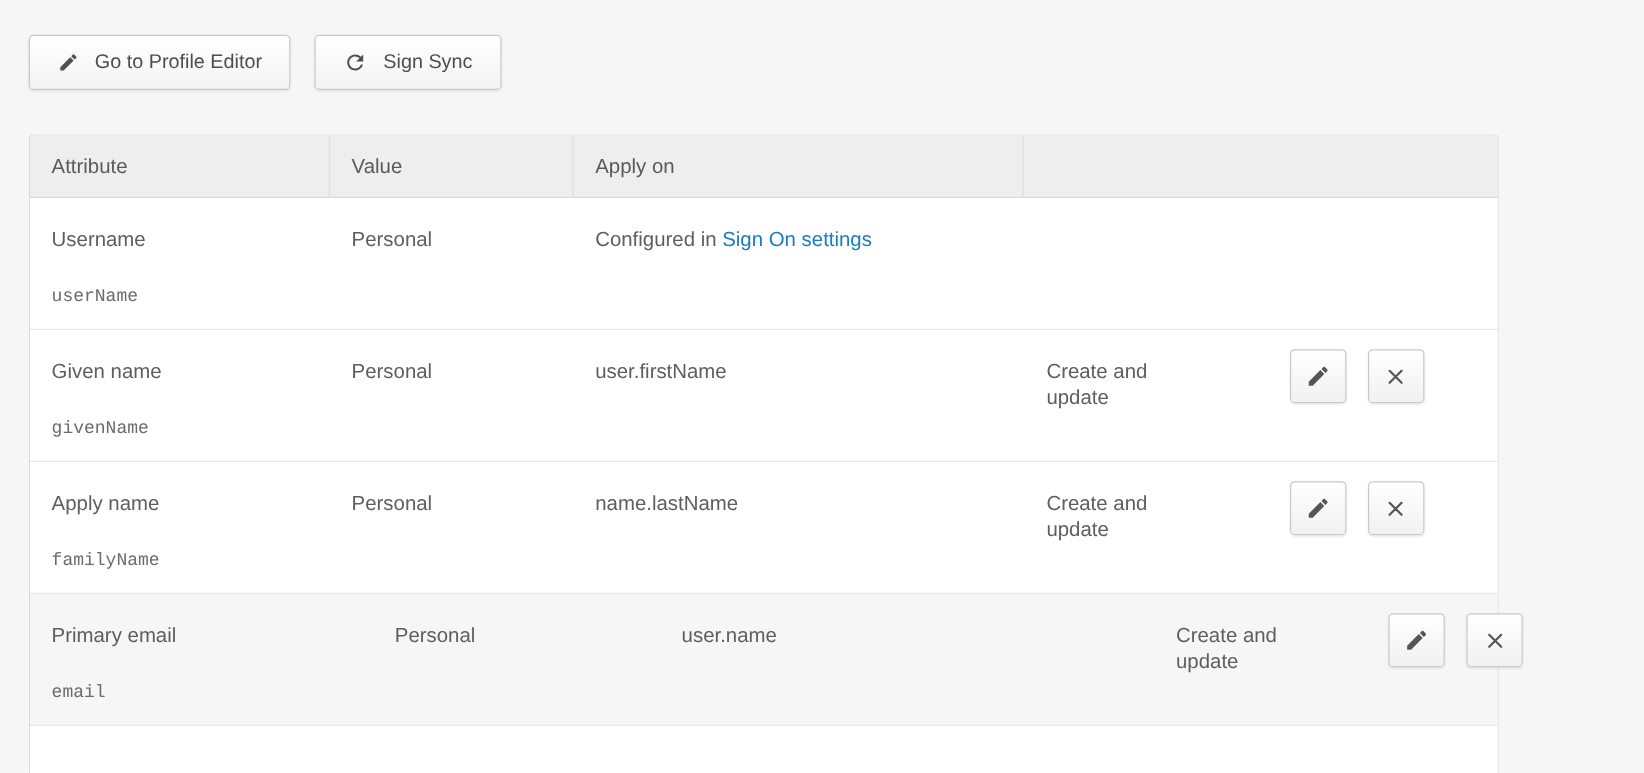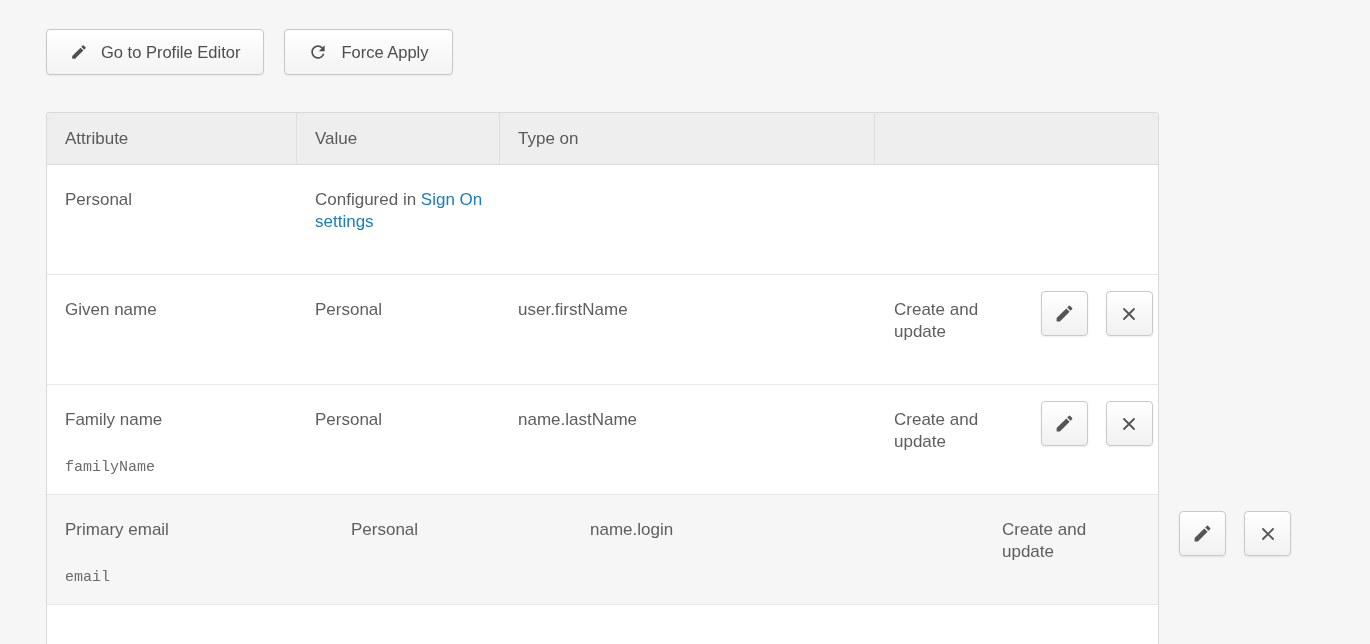--- a/index.html
+++ b/index.html
@@ -3,38 +3,38 @@
 <meta charset="utf-8">
 <style>
   * { box-sizing: border-box; }
   html, body { margin: 0; padding: 0; }
   body {
     width: 1370px; height: 644px; overflow: hidden;
     background: #f6f6f6;
     font-family: "Liberation Sans", sans-serif;
     color: #5e5e5e;
   }
-  .page { padding: 29px 27px 0 46px; }
+  .page { padding: 29px 27px 0 24px; }
 
   
   .toolbar { display: flex; gap: 20px; margin-bottom: 37px; }
   .btn {
     display: inline-flex; align-items: center; gap: 13px;
     height: 46px; padding: 0 23px;
     background: linear-gradient(#ffffff, #f3f3f3);
     border: 1px solid #c8c8c8; border-radius: 4px;
     font-family: inherit; font-size: 16.5px; color: #4d4d4d;
     box-shadow: 0 1px 2px rgba(0,0,0,0.06);
     cursor: pointer; white-space: nowrap;
   }
   .btn svg { flex: 0 0 auto; }
 
   
   .table {
-    width: 1113px; background: #fff;
+    width: 1225px; background: #fff;
     border: 1px solid #d9d9d9; border-bottom: none;
     border-radius: 4px 4px 0 0;
   }
   .thead {
     display: grid; grid-template-columns: 250px 203px 375px 160px auto;
     height: 52px; background: #eeeeee;
     border-bottom: 1px solid #d9d9d9;
     border-radius: 4px 4px 0 0;
   }
   .th {
@@ -83,61 +83,66 @@
     <button class="btn" type="button">
       <svg width="18" height="18" viewBox="0 0 24 24" fill="#4f4f4f" aria-hidden="true">
         <path d="M3 17.25V21h3.75L17.81 9.94l-3.75-3.75L3 17.25zM20.71 7.04c.39-.39.39-1.02 0-1.41l-2.34-2.34a.9959.9959 0 0 0-1.41 0l-1.83 1.83 3.75 3.75 1.83-1.83z"></path>
       </svg>
       <span>Go to Profile Editor</span>
     </button>
     <button class="btn" type="button">
       <svg width="20" height="20" viewBox="0 0 24 24" fill="#4f4f4f" aria-hidden="true">
         <path d="M17.65 6.35A7.958 7.958 0 0 0 12 4c-4.42 0-7.99 3.58-8 8s3.57 8 8 8c3.73 0 6.84-2.55 7.73-6h-2.08a5.99 5.99 0 0 1-5.65 4c-3.31 0-6-2.69-6-6s2.69-6 6-6c1.66 0 3.14.69 4.22 1.78L13 11h7V4l-2.35 2.35z"></path>
       </svg>
-      <span>Force Apply</span>
+      <span>Sign Sync</span>
     </button>
   </div>
 
   <div class="table">
     <div class="thead">
       <div class="th">Attribute</div>
       <div class="th">Value</div>
-      <div class="th">Type on</div>
+      <div class="th">Apply on</div>
       <div class="th"></div>
     </div>
     <div id="tbody">
         <div class="trow">
+    <div class="cell">
+      <div class="attr-label">Username</div>
+      <div class="attr-name">userName</div>
+    </div>
     <div class="cell">Personal</div>
     <div class="cell">Configured in <a class="link">Sign On settings</a></div>
     <div class="cell apply"></div>
     <div class="cell actions"></div>
   </div>
         <div class="trow">
     <div class="cell">
       <div class="attr-label">Given name</div>
+      <div class="attr-name">givenName</div>
     </div>
     <div class="cell">Personal</div>
     <div class="cell">user.firstName</div>
     <div class="cell apply">Create and update</div>
     <div class="cell actions">
   <button class="icon-btn" type="button">
     <svg width="21" height="21" viewBox="0 0 24 24" fill="#555555" aria-hidden="true">
       <path d="M3 17.25V21h3.75L17.81 9.94l-3.75-3.75L3 17.25zM20.71 7.04c.39-.39.39-1.02 0-1.41l-2.34-2.34a.9959.9959 0 0 0-1.41 0l-1.83 1.83 3.75 3.75 1.83-1.83z"></path>
     </svg>
   </button>
   <button class="icon-btn" type="button">
     <svg width="20" height="20" viewBox="0 0 24 24" fill="none" stroke="#555555" stroke-width="2.2" stroke-linecap="round" aria-hidden="true">
       <path d="M6 6l12 12M18 6L6 18"></path>
     </svg>
   </button>
 </div>
   </div>
         <div class="trow">
     <div class="cell">
-      <div class="attr-label">Family name</div>
+      <div class="attr-label">Apply name</div>
       <div class="attr-name">familyName</div>
     </div>
     <div class="cell">Personal</div>
     <div class="cell">name.lastName</div>
     <div class="cell apply">Create and update</div>
     <div class="cell actions">
   <button class="icon-btn" type="button">
     <svg width="21" height="21" viewBox="0 0 24 24" fill="#555555" aria-hidden="true">
       <path d="M3 17.25V21h3.75L17.81 9.94l-3.75-3.75L3 17.25zM20.71 7.04c.39-.39.39-1.02 0-1.41l-2.34-2.34a.9959.9959 0 0 0-1.41 0l-1.83 1.83 3.75 3.75 1.83-1.83z"></path>
     </svg>
@@ -148,21 +153,21 @@
     </svg>
   </button>
 </div>
   </div>
         <div class="trow highlight">
     <div class="cell">
       <div class="attr-label">Primary email</div>
       <div class="attr-name">email</div>
     </div>
     <div class="cell">Personal</div>
-    <div class="cell">name.login</div>
+    <div class="cell">user.name</div>
     <div class="cell apply">Create and update</div>
     <div class="cell actions">
   <button class="icon-btn" type="button">
     <svg width="21" height="21" viewBox="0 0 24 24" fill="#555555" aria-hidden="true">
       <path d="M3 17.25V21h3.75L17.81 9.94l-3.75-3.75L3 17.25zM20.71 7.04c.39-.39.39-1.02 0-1.41l-2.34-2.34a.9959.9959 0 0 0-1.41 0l-1.83 1.83 3.75 3.75 1.83-1.83z"></path>
     </svg>
   </button>
   <button class="icon-btn" type="button">
     <svg width="20" height="20" viewBox="0 0 24 24" fill="none" stroke="#555555" stroke-width="2.2" stroke-linecap="round" aria-hidden="true">
       <path d="M6 6l12 12M18 6L6 18"></path>

